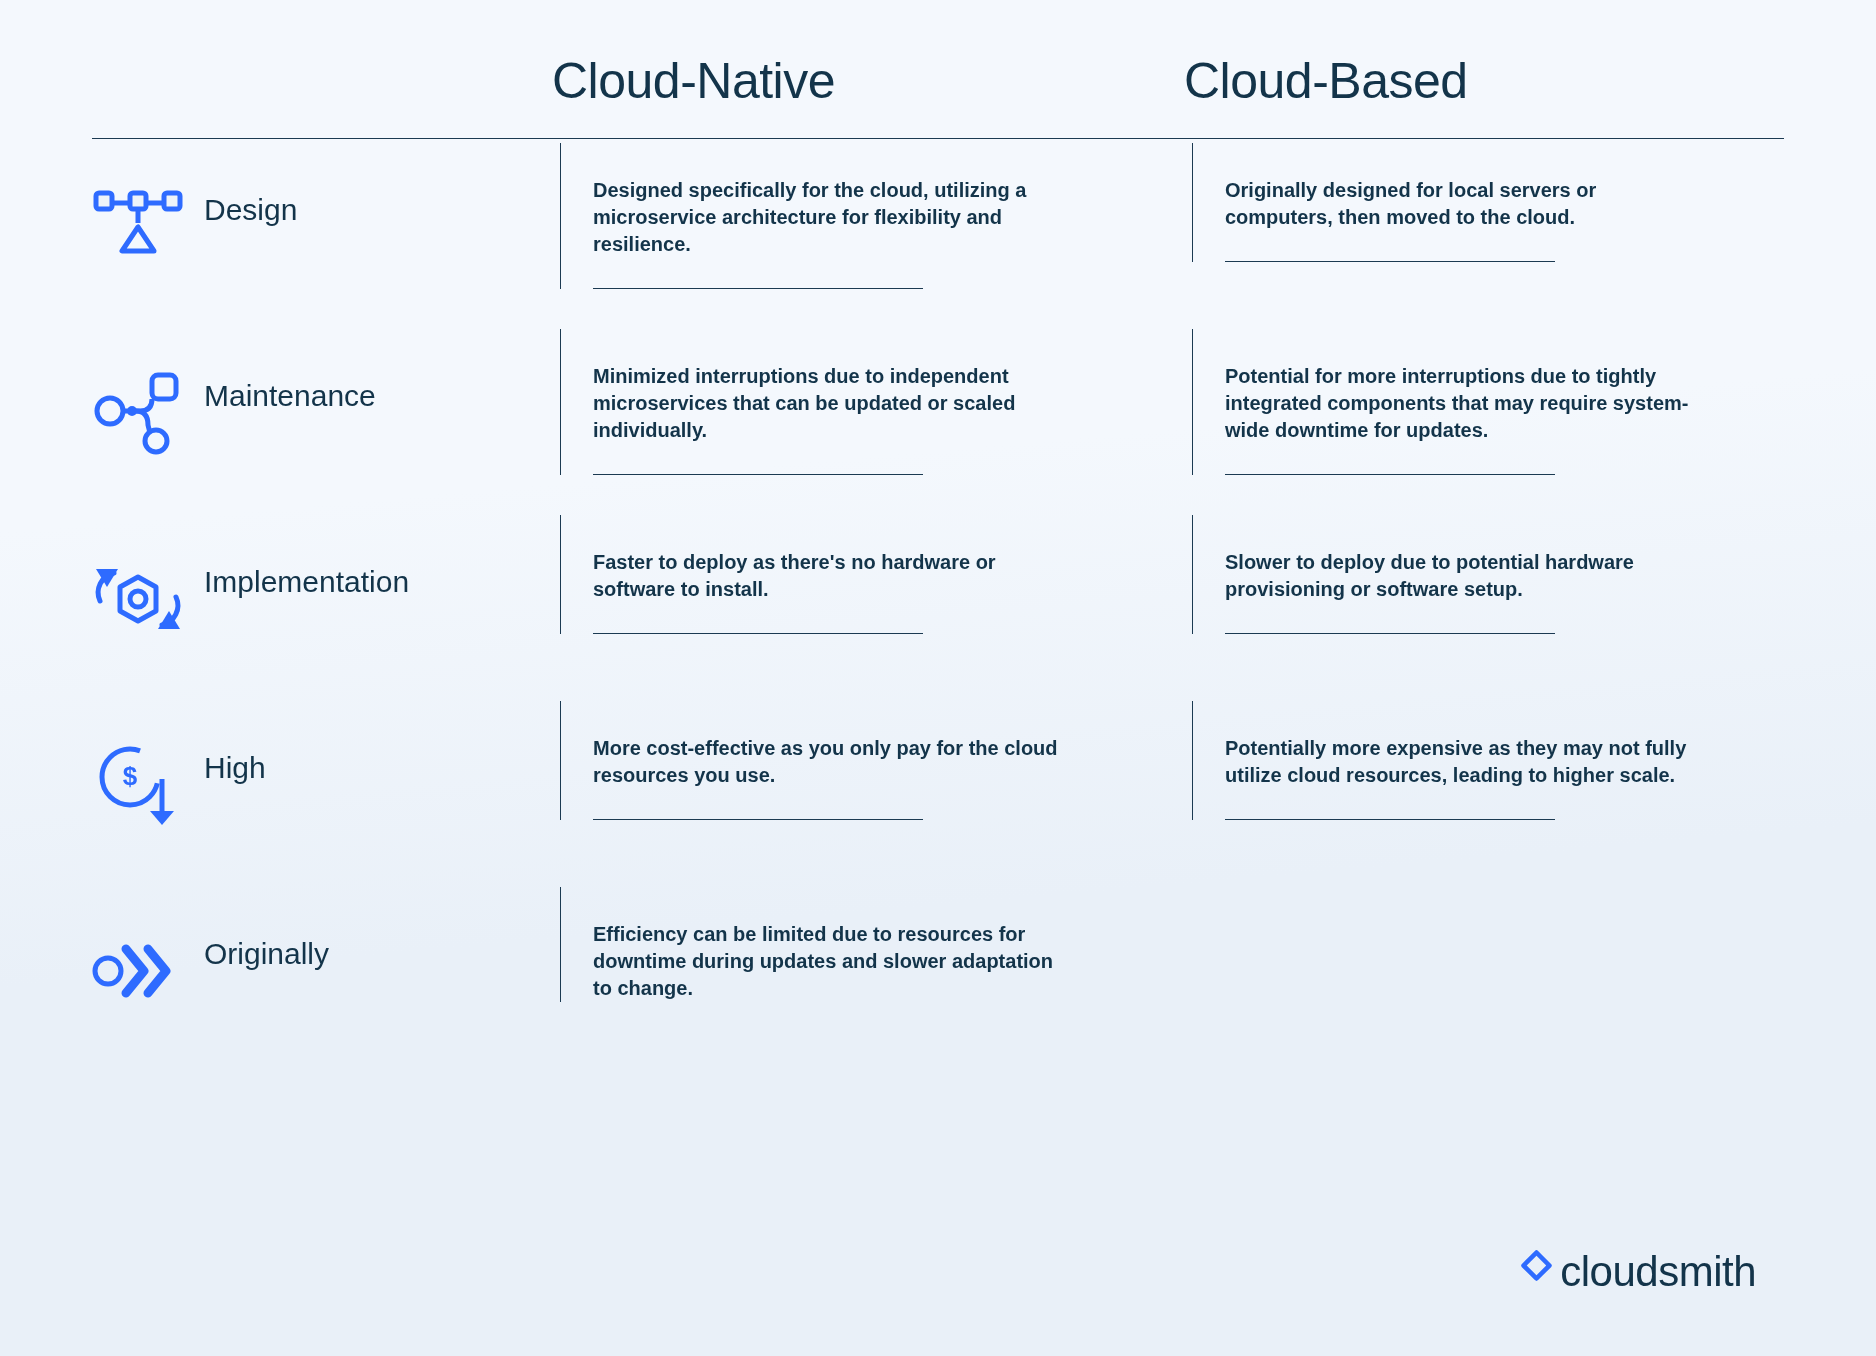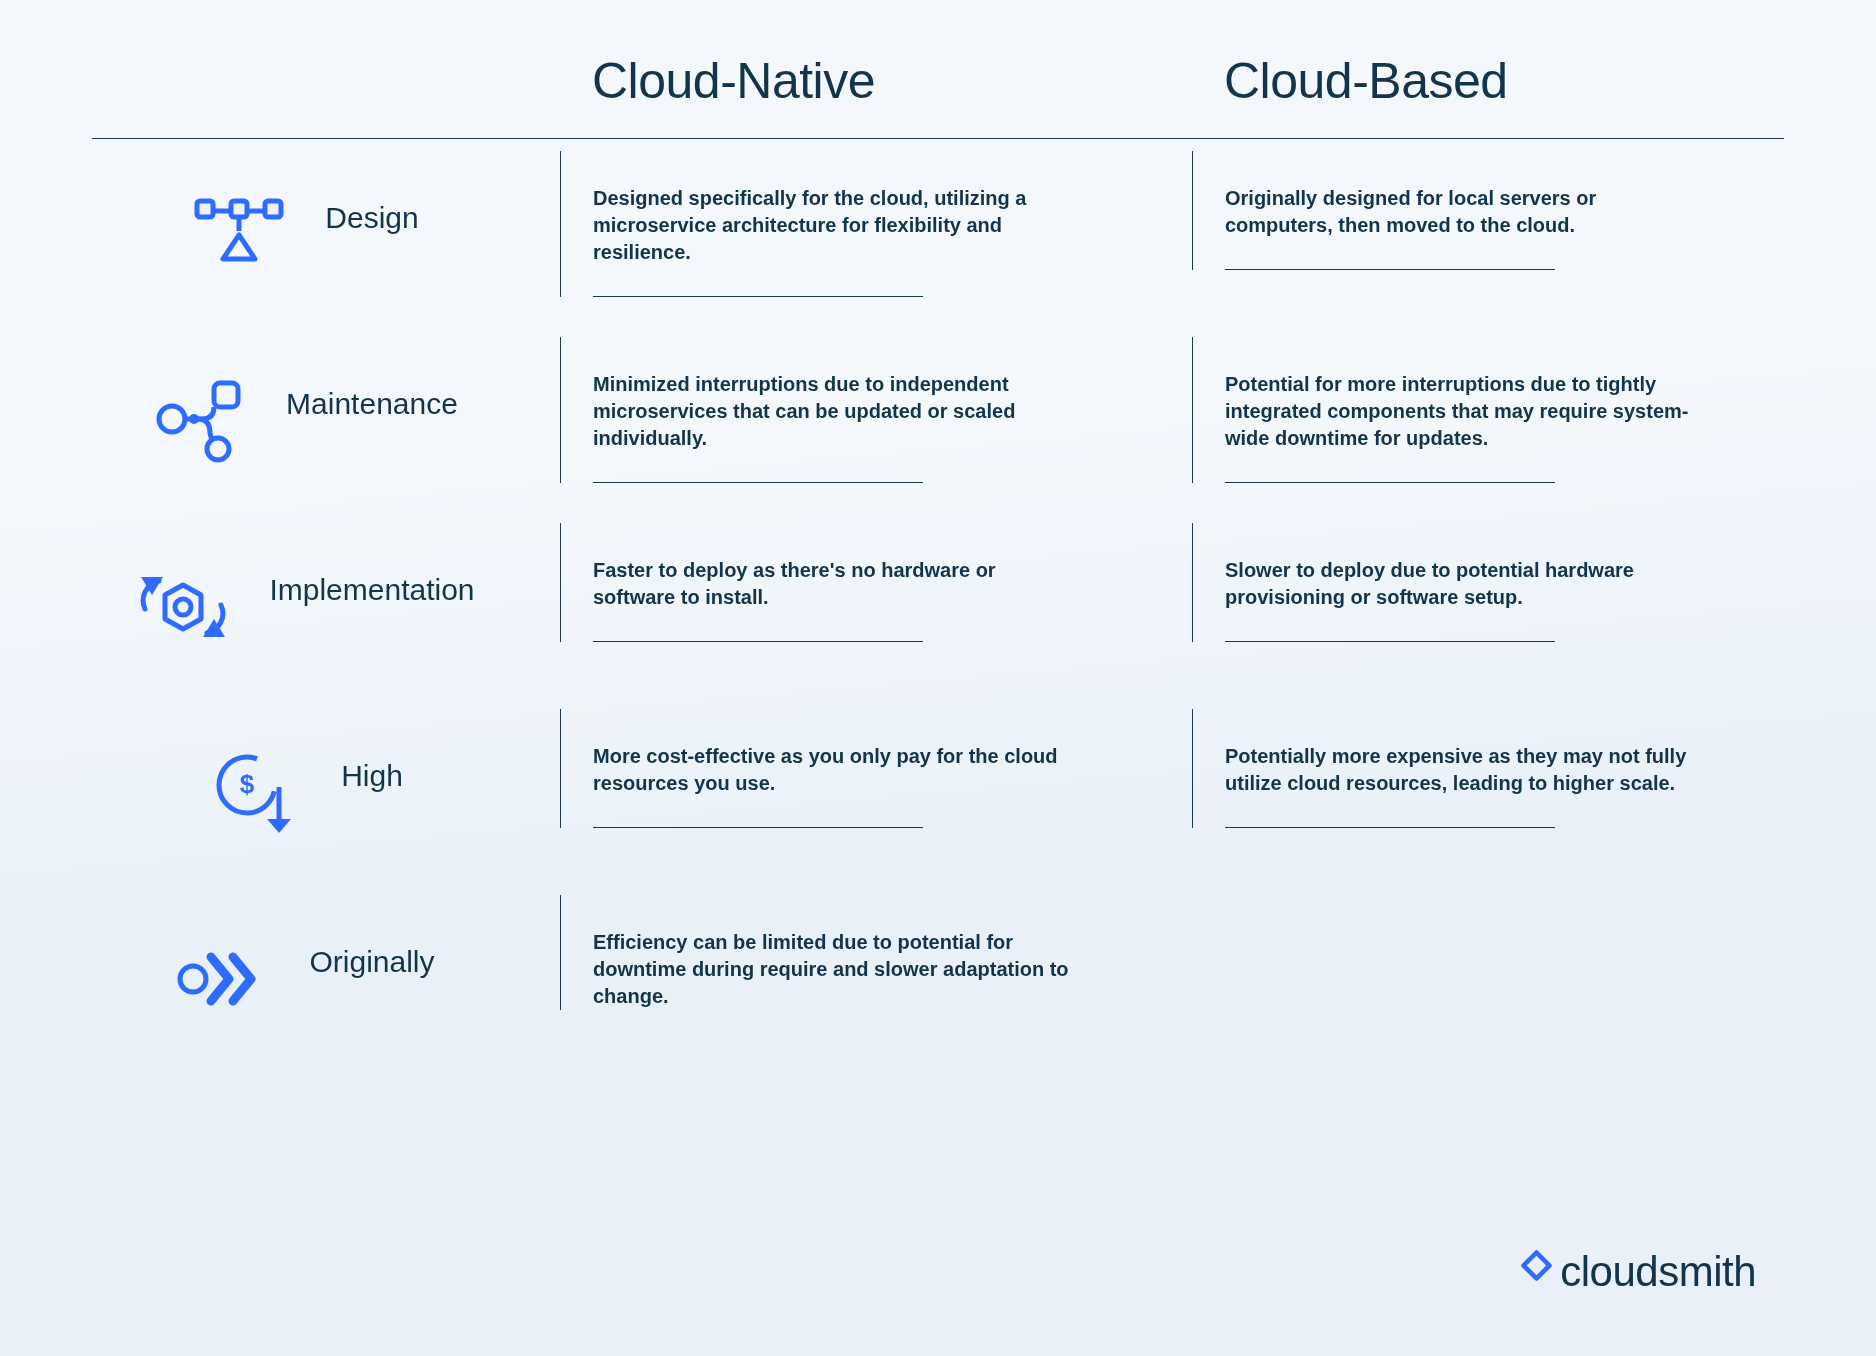--- a/index.html
+++ b/index.html
@@ -19,47 +19,45 @@
     color: var(--ink);
     overflow: hidden;
   }
   .frame {
     padding: 52px 92px 40px 92px;
   }
   
   .head-row {
     display: grid;
     grid-template-columns: 428px 1fr 1fr;
-    column-gap: 40px;
     border-bottom: 1.5px solid var(--divider);
     padding-bottom: 28px;
-    margin-bottom: 12px;
+    margin-bottom: 4px;
   }
   .head-row .col-title {
     font-size: 50px;
     font-weight: 400;
     text-align: left;
     color: var(--ink);
     letter-spacing: -0.5px;
     padding-left: 32px;
   }
   
   .body-row {
     display: grid;
     grid-template-columns: 428px 1fr 1fr;
     column-gap: 40px;
     min-height: 186px;
     align-items: start;
   }
   .leftcell {
     display: flex;
     align-items: flex-start;
-    gap: 40px;
+    gap: 20px;
     padding-top: 38px;
-    justify-content: center;
   }
   .icon-box {
     width: 92px;
     height: 92px;
     flex: 0 0 92px;
     color: var(--accent);
   }
   .rowlabel {
     font-size: 30px;
     font-weight: 400;
@@ -186,21 +184,21 @@
       <div class="body-row">
     <div class="leftcell">
       <div class="icon-box">
         <svg viewBox="0 0 92 92">
               <use href="#efficiency-icon"></use>
             </svg>
       </div>
       <div class="rowlabel">Originally</div>
     </div>
     <div class="cell">
-      <div class="txt">Efficiency can be limited due to potential for downtime during require and slower adaptation to change.</div>
+      <div class="txt">Efficiency can be limited due to resources for downtime during updates and slower adaptation to change.</div>
 
     </div>
       </div>
     </div>
 
 </div>
 
 <div class="brand">
   <svg viewBox="0 0 48 48">
     <rect x="14" y="4" width="20" height="20" fill="none" stroke="currentColor" stroke-width="5" stroke-linejoin="round" transform="rotate(45 24 24)"></rect>

